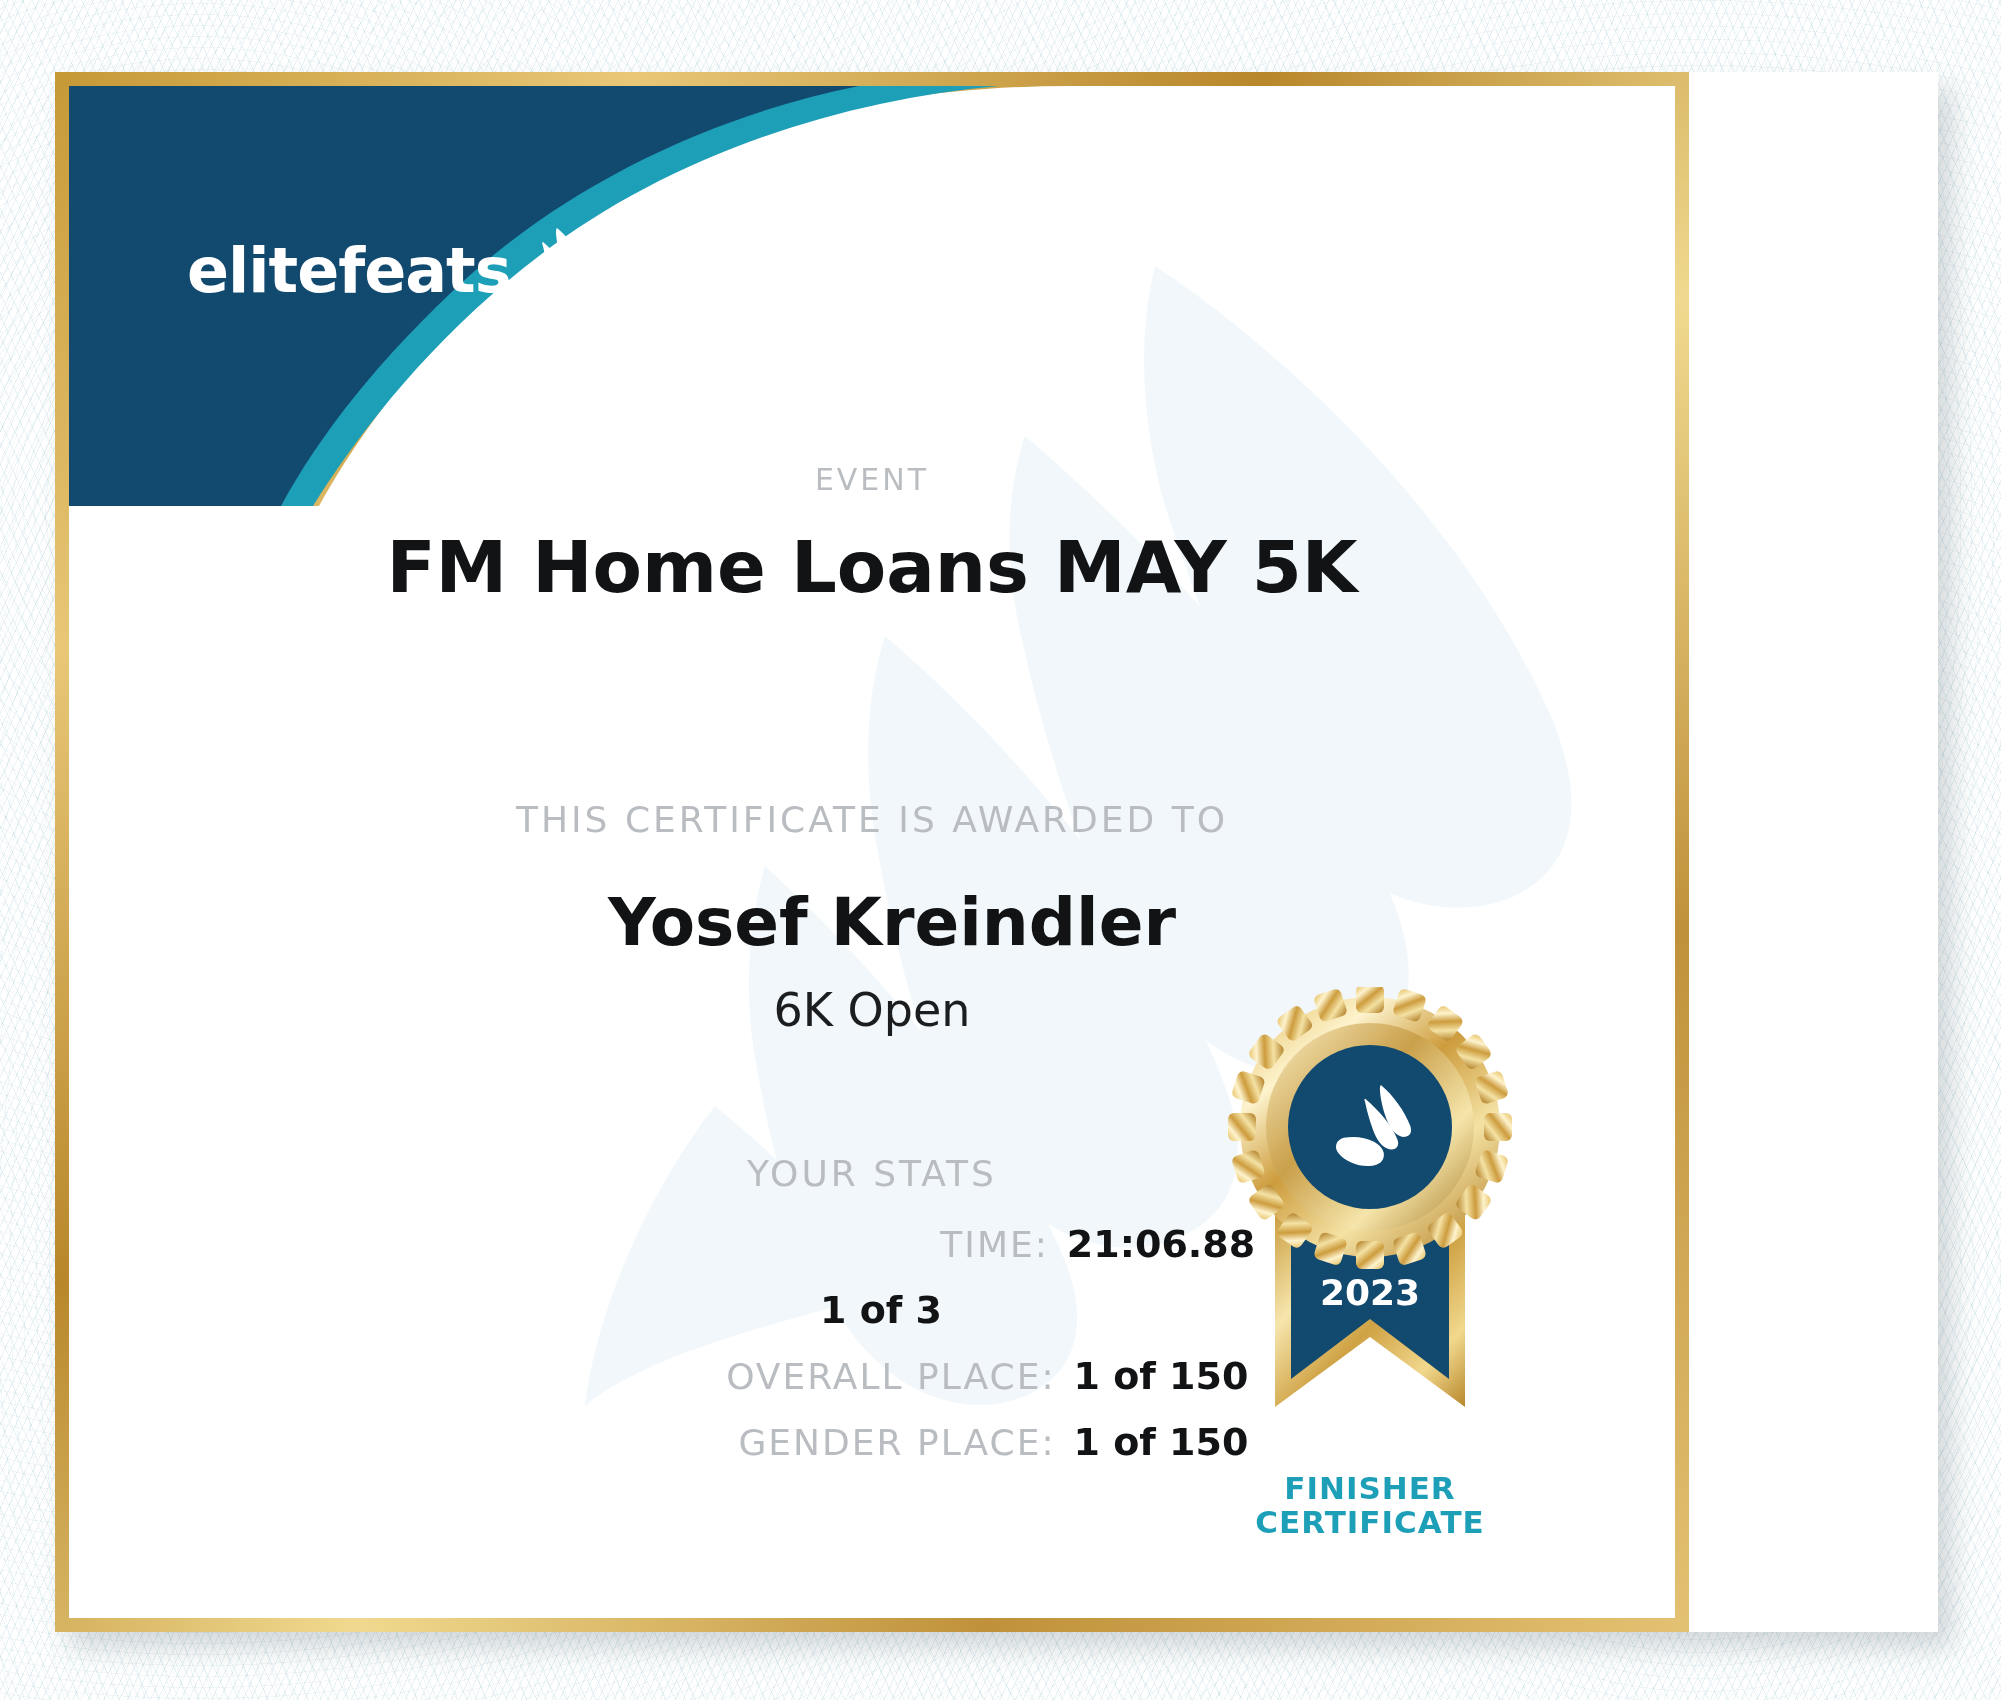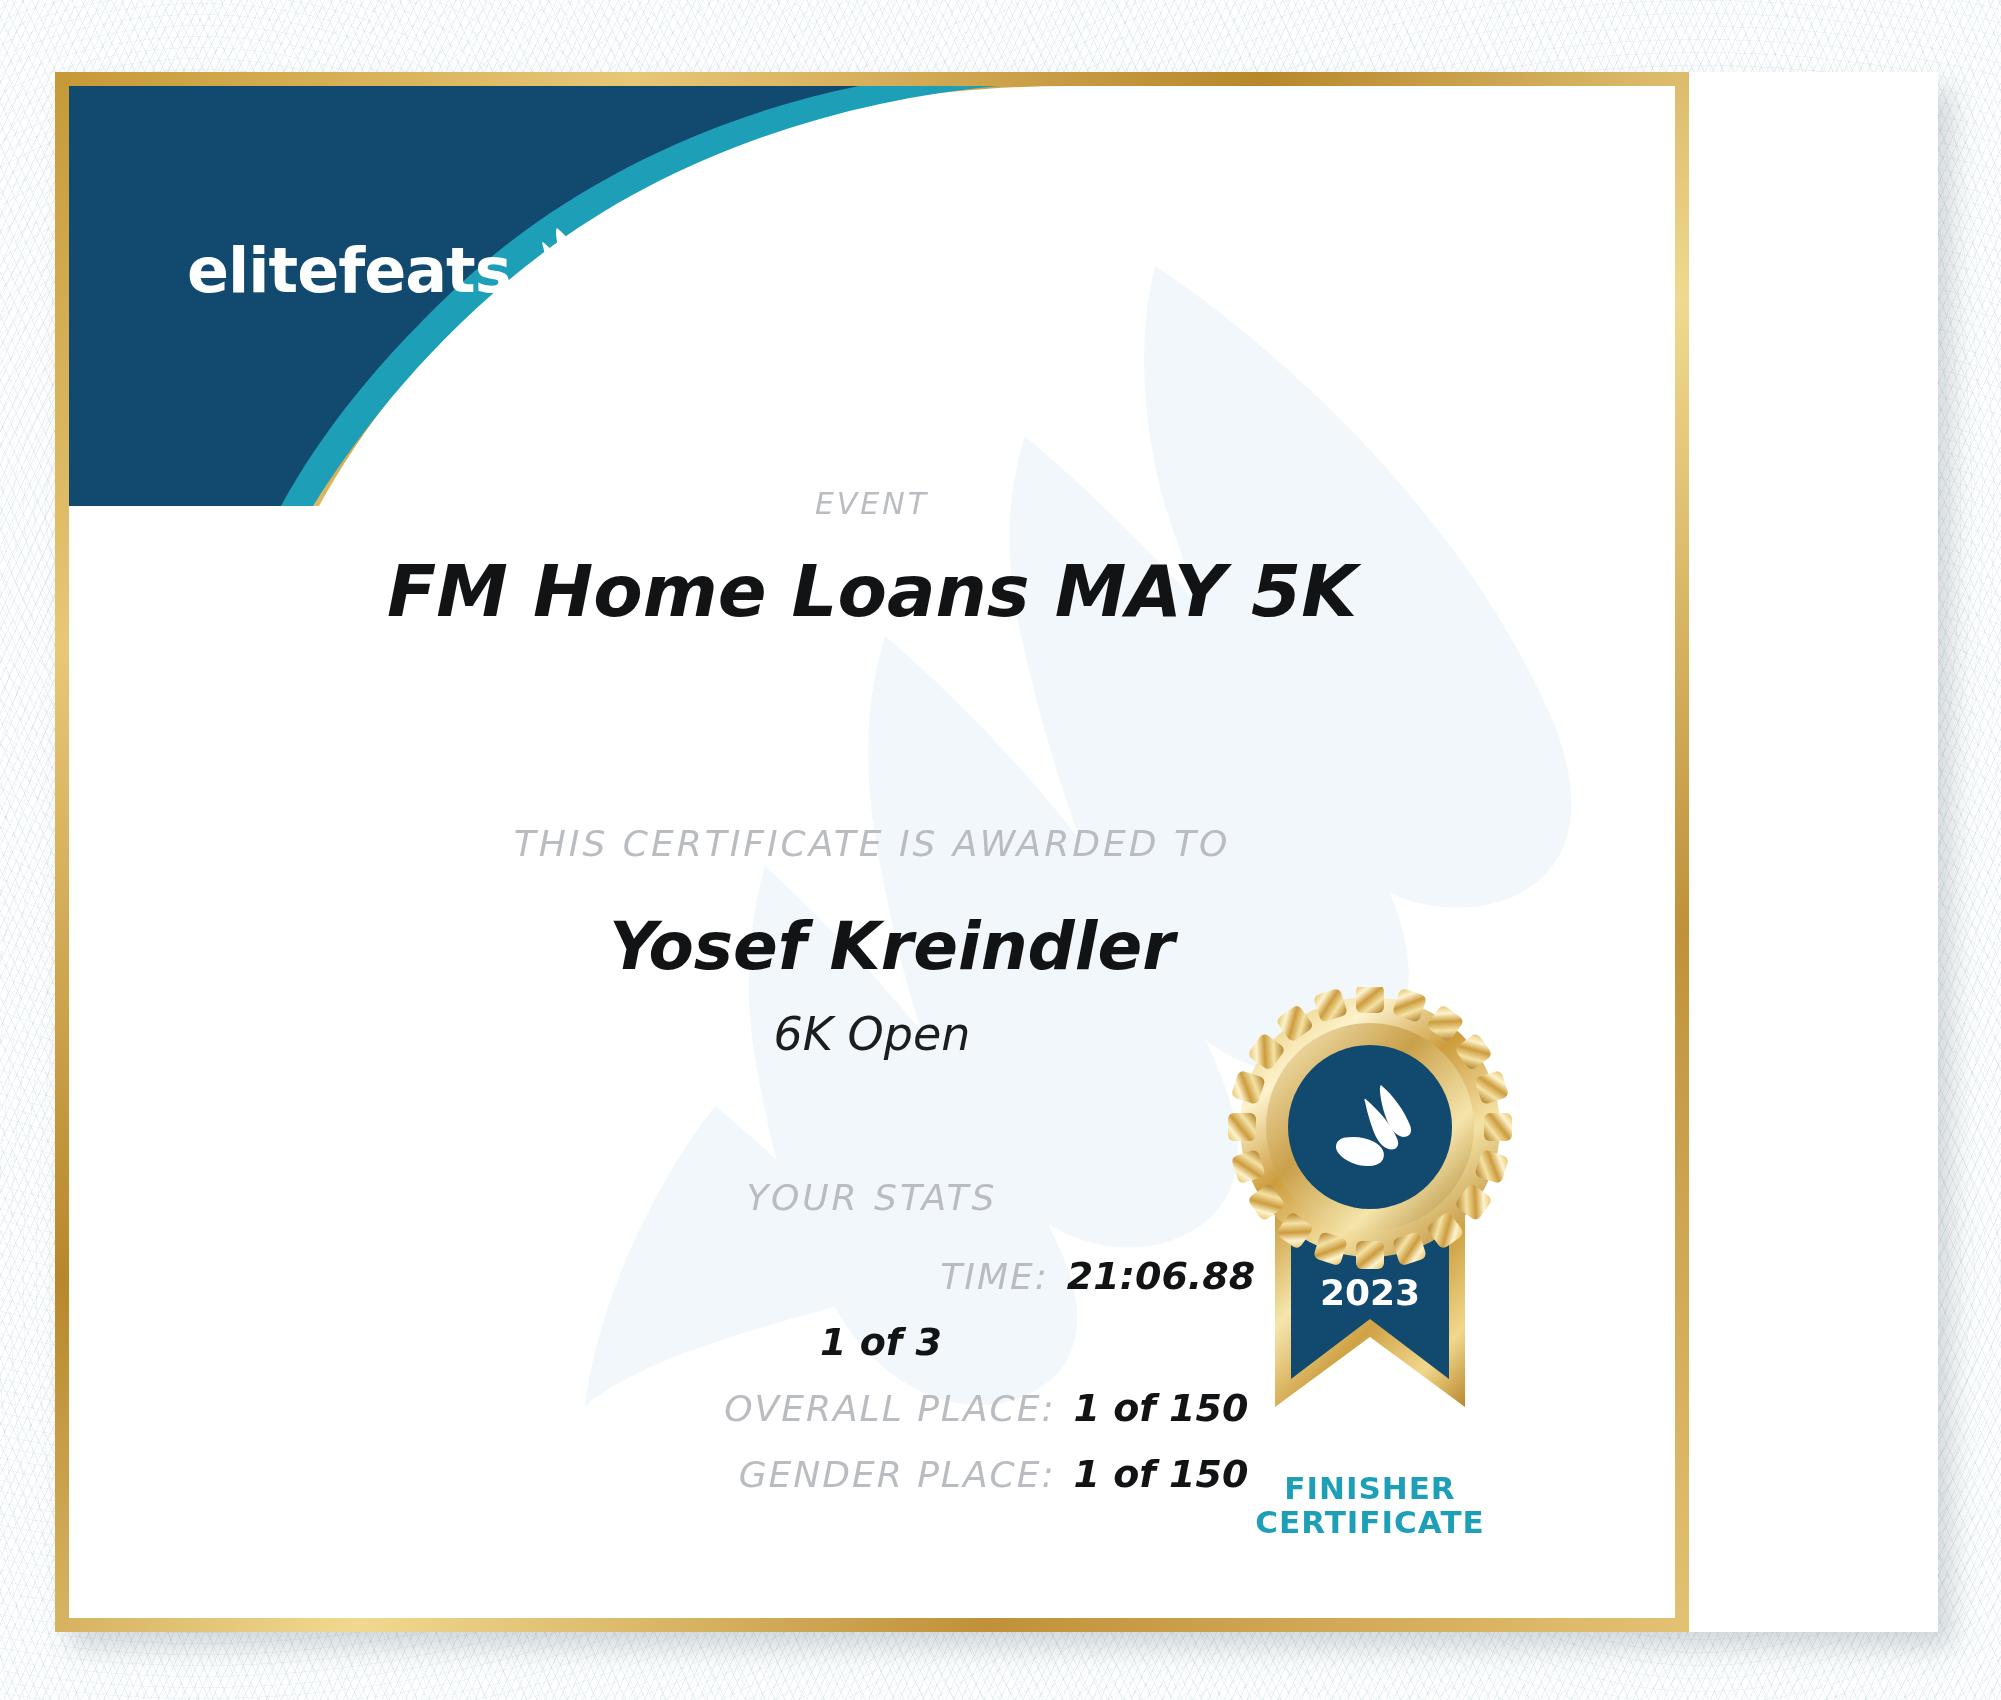--- a/index.html
+++ b/index.html
@@ -95,23 +95,22 @@
     font-weight: 700;
     letter-spacing: -1px;
     font-family: "DejaVu Sans", sans-serif;
   }
 
   
   .content {
     position: absolute;
     left: 0;
     right: 0;
-    top: 400px;
+    top: 376px;
     text-align: center;
-    font-style: italic;
   }
 
   .label {
     color: #b9bcc0;
     font-size: 30px;
     letter-spacing: 3px;
     font-weight: 400;
     font-family: "DejaVu Sans", sans-serif;
   }
 
@@ -151,21 +150,21 @@
 
   .stats-label {
     margin-top: 116px;
     color: #b9bcc0;
     font-size: 36px;
     letter-spacing: 3px;
     font-family: "DejaVu Sans", sans-serif;
   }
 
   .stats {
-    margin-top: 36px;
+    margin-top: 28px;
     display: block;
   }
 
   .stat-row {
     display: flex;
     justify-content: center;
     align-items: baseline;
     margin-bottom: 22px;
   }
   .stat-key {

